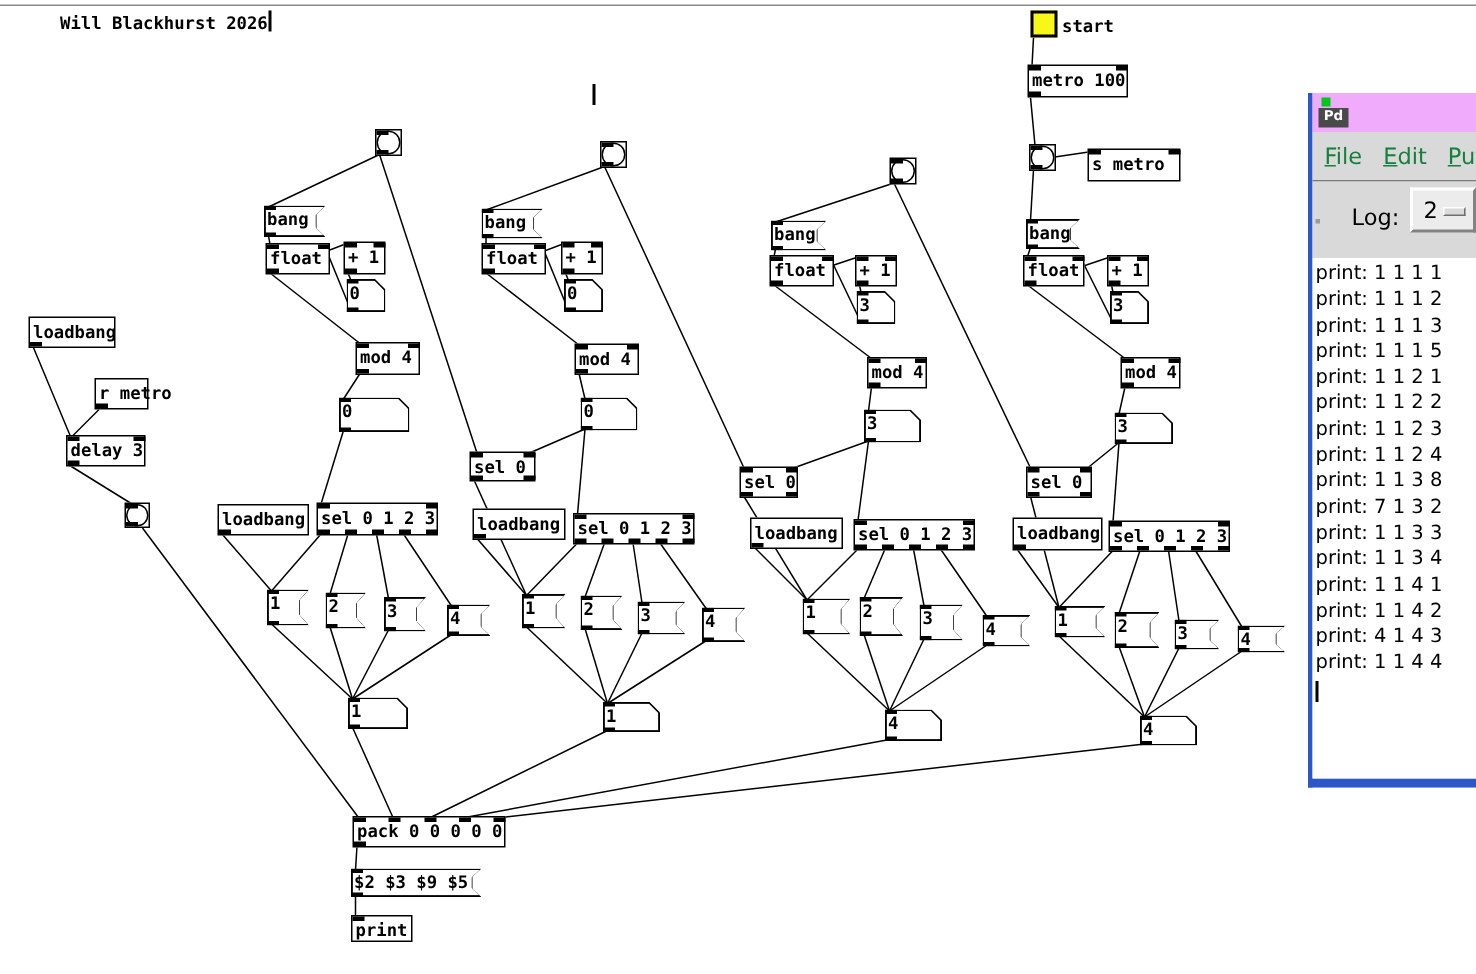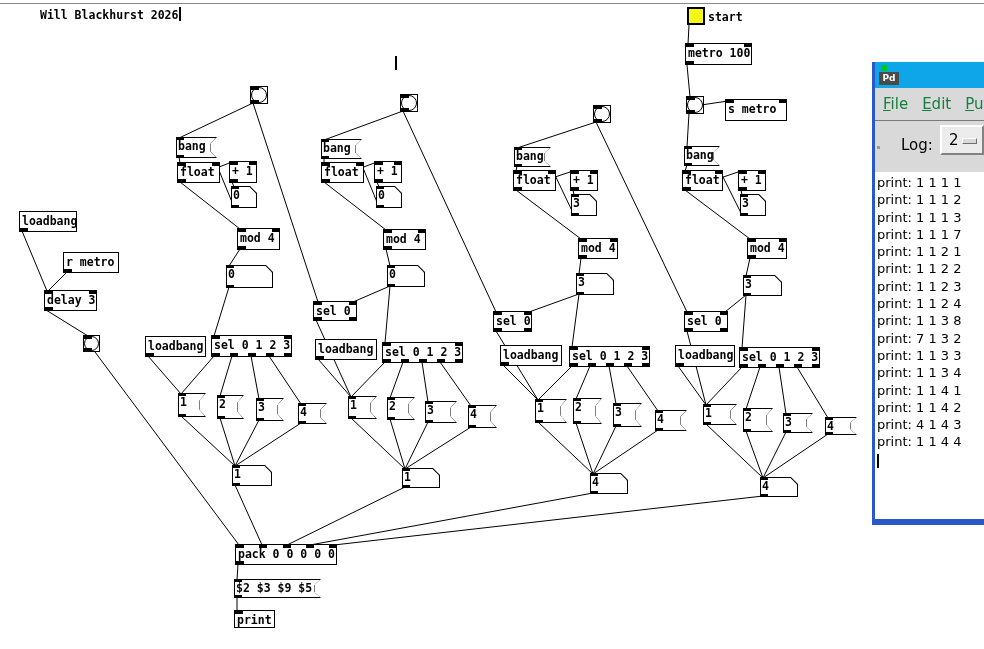--- a/index.html
+++ b/index.html
@@ -26,21 +26,21 @@
   .box.atom .in{position:absolute;left:1px;top:1px;right:1px;bottom:1px;background:#fff;
        clip-path:polygon(0 0,calc(100% - 6.5px) 0,100% 6.5px,100% 100%,0 100%);}
   .nub{position:absolute;width:8px;height:3px;background:#000;z-index:4;}
   .cursor{position:absolute;top:1px;width:1.5px;height:14px;background:#000;z-index:3;}
 
   
   #console{position:absolute;left:872px;top:62px;width:112px;height:463px;z-index:5;
            border-left:3px solid var(--winblue,#2a58c8);border-bottom:6px solid var(--winblue,#2a58c8);
            box-sizing:border-box;background:var(--conbg,#d9d9d9);
            font-family:"DejaVu Sans",sans-serif;}
-  #titlebar{position:relative;height:26px;background:#0ea5e9;}
+  #titlebar{position:relative;height:26px;background:#f0abfc;}
   .appicon{position:absolute;left:4px;top:2px;}
   .appicon .dot{position:absolute;left:2px;top:1px;width:6px;height:6px;background:var(--green,#00c818);}
   .appicon .chip{position:absolute;left:0;top:8px;width:20px;height:13px;background:#4a4a4a;
                  color:#fff;font:bold 9px "DejaVu Sans",sans-serif;text-align:center;line-height:13px;}
   #menubar{height:33px;background:var(--conbg,#d9d9d9);border-bottom:1px solid #7a7a7a;
            display:flex;align-items:center;gap:14px;padding-left:8px;box-sizing:border-box;}
   .menu-item{font:15px "DejaVu Sans",sans-serif;color:#15803d;cursor:default;}
   .menu-item u{text-decoration:underline;}
   #toolbar{position:relative;height:51px;background:var(--conbg,#d9d9d9);}
   .tooldot{position:absolute;left:2px;top:25px;width:3px;height:3px;background:#9a9a9a;}
@@ -162,21 +162,21 @@
       <div class="box comment" style="left: 88px; top: 55px; width: 320px; height: 17px;">
         <span class="cursor" style="left: 307.48px;"></span>
       </div>
       <div class="box comment" style="left: 706px; top: 8px; width: 42px; height: 17px;">
         <span class="txt">start</span>
       </div>
       <div class="box obj" style="left: 19px; top: 211px; width: 58px; height: 21px;">
         <span class="txt">loadbang</span>
         <i class="nub" style="left: 0px; bottom: 0px;"></i>
       </div>
-      <div class="box obj" style="left: 63px; top: 252px; width: 56px; height: 21px;">
+      <div class="box obj" style="left: 63px; top: 252px; width: 36px; height: 21px;">
         <span class="txt">r metro</span>
         <i class="nub" style="left: 0px; bottom: 0px;"></i>
       </div>
       <div class="box obj" style="left: 44px; top: 290px; width: 53px; height: 21px;">
         <span class="txt">delay 3</span>
         <i class="nub" style="left: 0px; top: 0px;"></i>
         <i class="nub" style="left: 44px; top: 0px;"></i>
         <i class="nub" style="left: 0px; bottom: 0px;"></i>
       </div>
       <div class="box bang" style="left: 83px; top: 335px; width: 17px; height: 17px;">
@@ -595,21 +595,21 @@
       <span id="loglabel">Log:</span>
       <div id="logdd">
         <span class="lvl">2</span>
         <i class="ddbar"></i>
       </div>
     </div>
     <div id="logarea">
       <div class="logline">print: 1 1 1 1</div>
         <div class="logline">print: 1 1 1 2</div>
         <div class="logline">print: 1 1 1 3</div>
-        <div class="logline">print: 1 1 1 7</div>
+        <div class="logline">print: 1 1 1 5</div>
         <div class="logline">print: 1 1 2 1</div>
         <div class="logline">print: 1 1 2 2</div>
         <div class="logline">print: 1 1 2 3</div>
         <div class="logline">print: 1 1 2 4</div>
         <div class="logline">print: 1 1 3 8</div>
         <div class="logline">print: 7 1 3 2</div>
         <div class="logline">print: 1 1 3 3</div>
         <div class="logline">print: 1 1 3 4</div>
         <div class="logline">print: 1 1 4 1</div>
         <div class="logline">print: 1 1 4 2</div>

